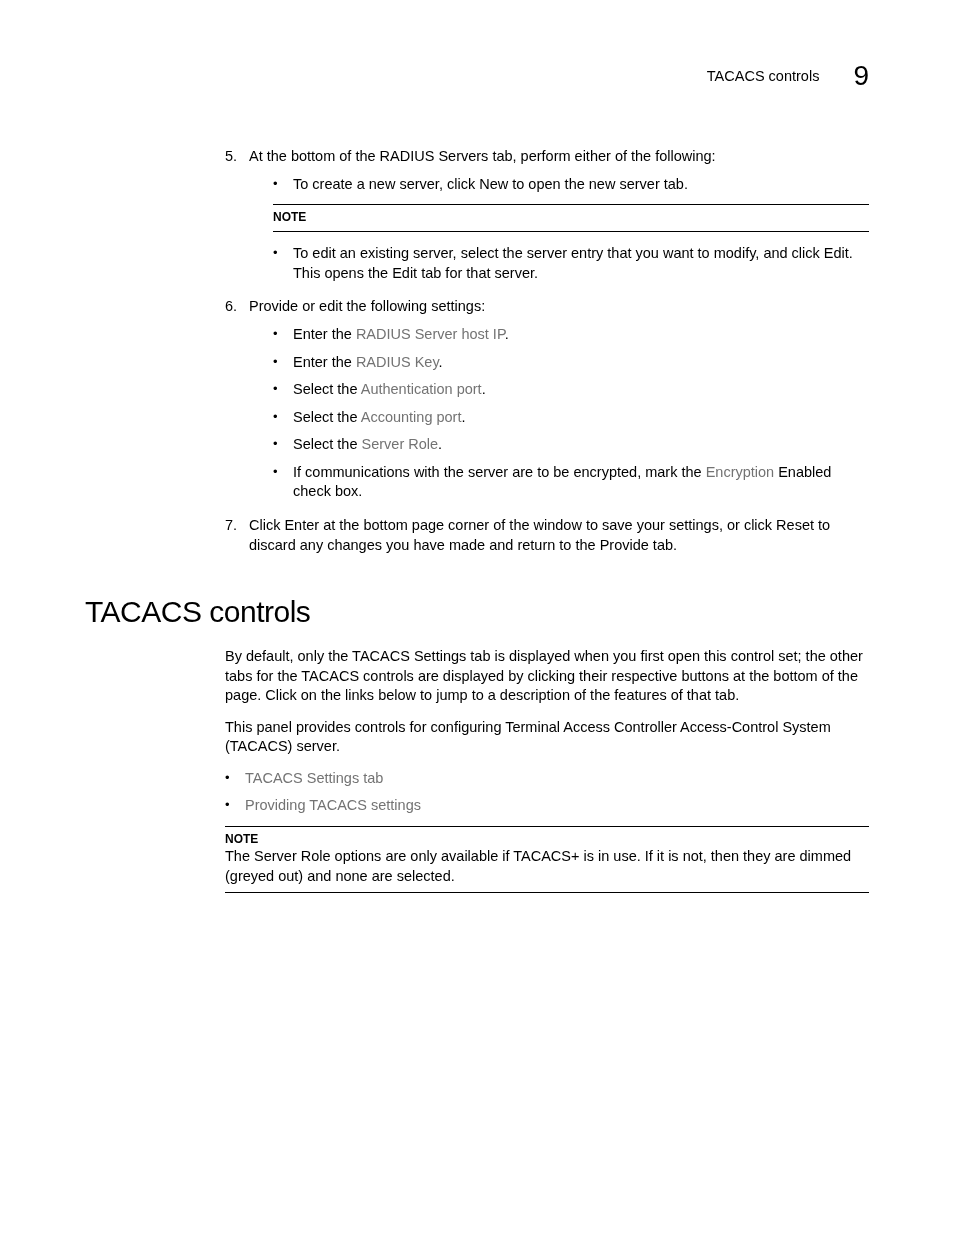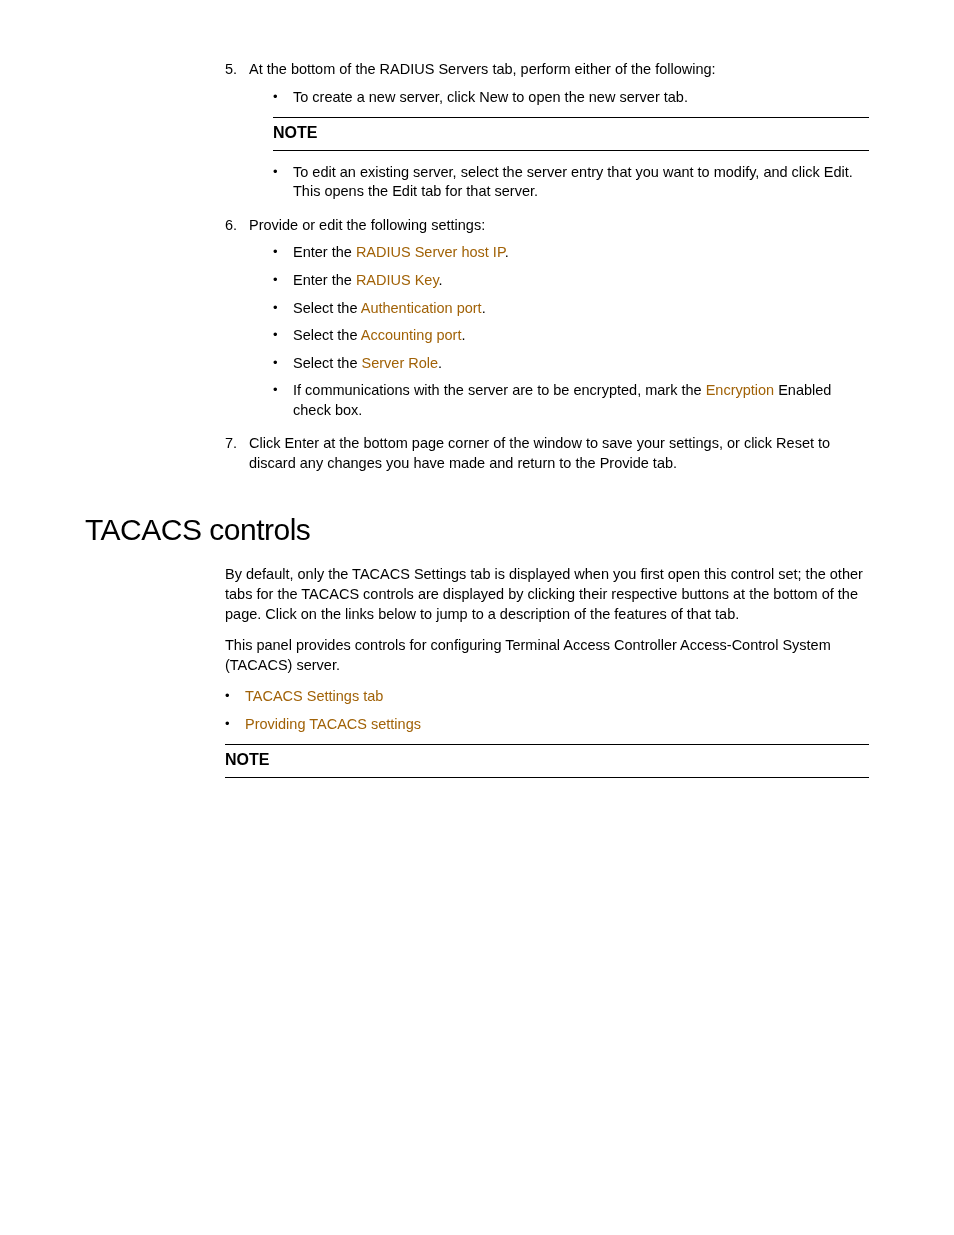--- a/index.html
+++ b/index.html
@@ -71,45 +71,49 @@
     border-top: 1.5px solid #000;
     border-bottom: 1.5px solid #000;
     margin: 10px 0 12px 24px;
     padding: 4px 0 6px 0;
   }
   .note-box.full {
     margin-left: 0;
   }
   .note-label {
     font-weight: bold;
-    font-size: 16px;
+    font-size: 12px;
   }
   .bold { font-weight: normal; }
   .link {
-    color: #a16207;
+    color: #737373;
   }
   h1.section-title {
     font-family: Arial, sans-serif;
     font-weight: normal;
     font-size: 30px;
     margin: 40px 0 18px 0;
     letter-spacing: -0.5px;
   }
   .para {
     margin-bottom: 12px;
   }
   .top-bullets .bullet-item {
     margin-left: 0;
   }
 </style>
 </head>
 <body>
 
 <div class="page">
 
+  <div class="header">
+    <span class="header-title">TACACS controls</span>
+    <span class="header-num">9</span>
+  </div>
 
   <div class="content-block">
     <div class="ol-item">
       <div class="ol-num">5.</div>
       <div class="ol-body">
         <span>At the bottom of the </span><span class="bold">RADIUS Servers</span><span> tab, perform either of the following:</span>
         <div class="bullet-list">
           <div class="bullet-item">
             <div class="bullet-dot">•</div>
             <div class="bullet-body">
@@ -184,16 +188,17 @@
         <div class="bullet-dot">•</div>
         <div class="bullet-body"><span class="link">TACACS Settings tab</span></div>
       </div>
       <div class="bullet-item">
         <div class="bullet-dot">•</div>
         <div class="bullet-body"><span class="link">Providing TACACS settings</span></div>
       </div>
     </div>
     <div class="note-box full">
       <div class="note-label">NOTE</div>
+      <div>The Server Role options are only available if TACACS+ is in use. If it is not, then they are dimmed (greyed out) and none are selected.</div>
     </div>
   </div>
 
 </div>
 
 </body></html>

